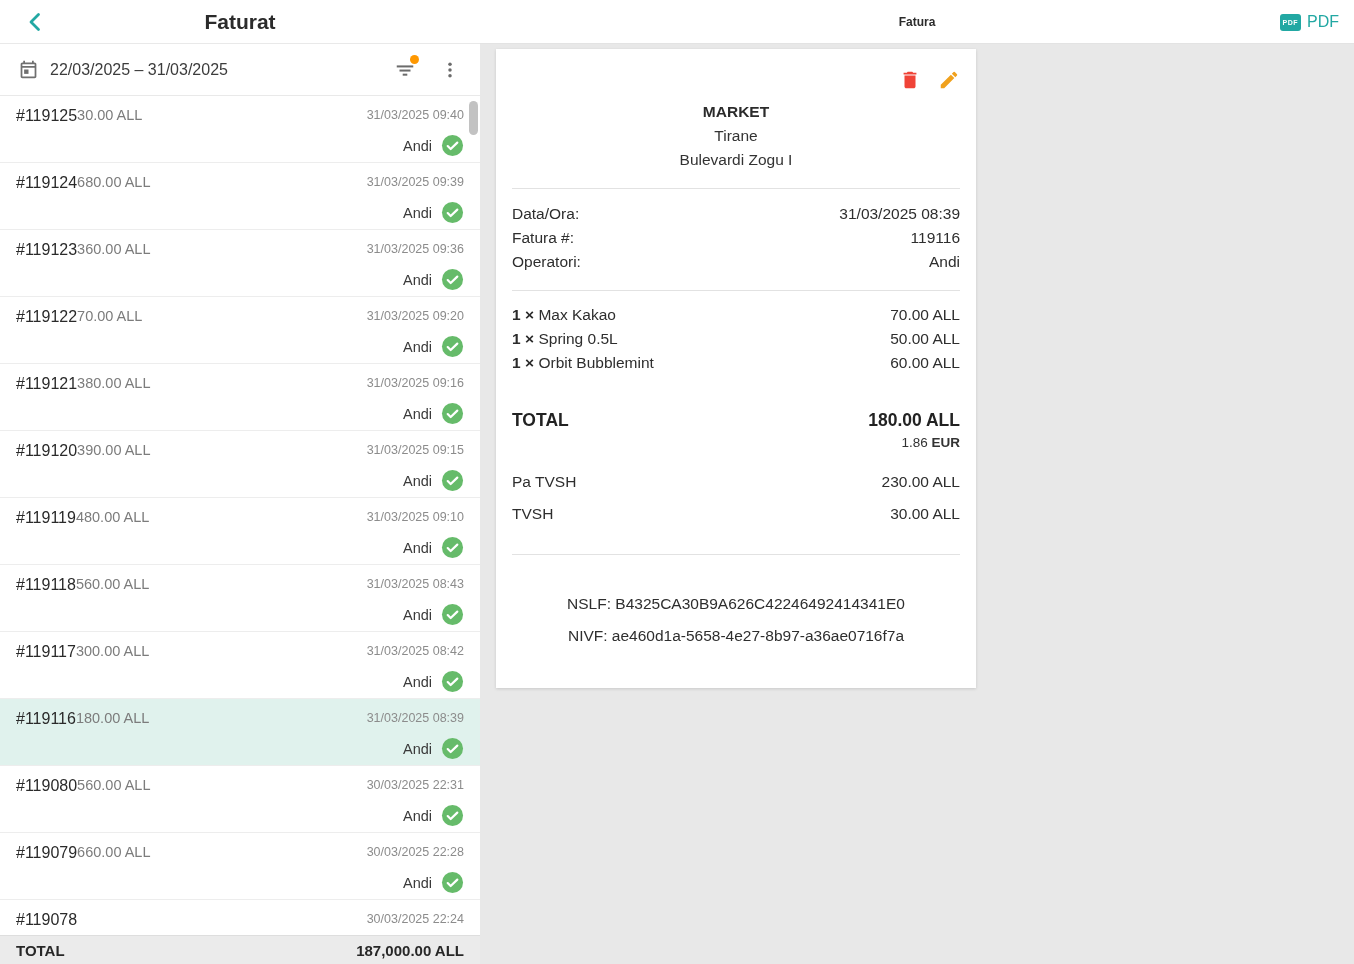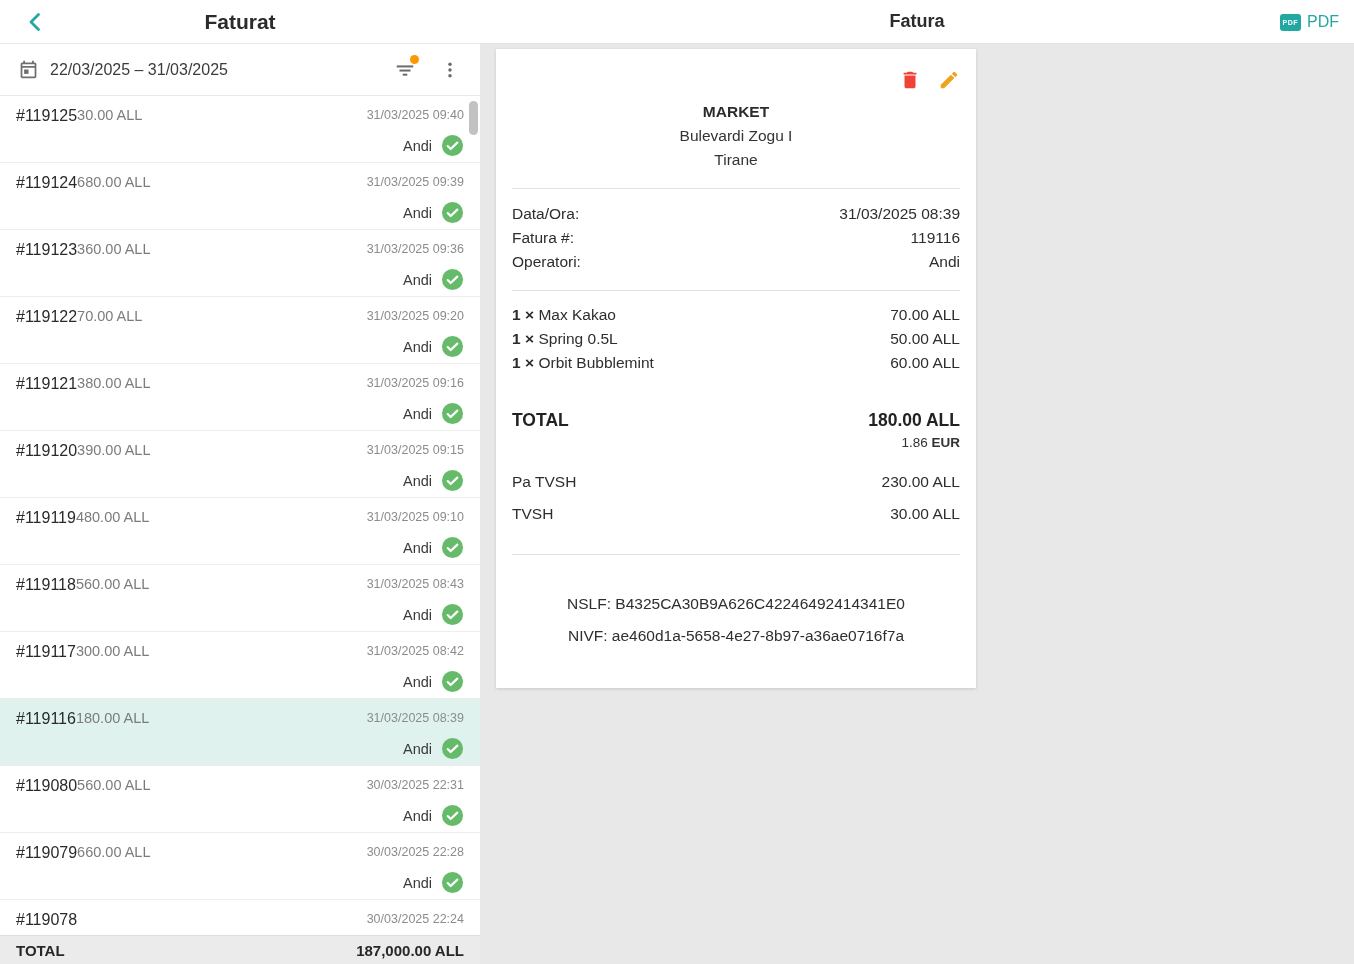--- a/index.html
+++ b/index.html
@@ -31,21 +31,21 @@
   .inv-datetime { font-size:12.5px; color:#8c8c8c; padding-top:1px; }
   .inv-op-wrap { display:flex; align-items:center; gap:9px; }
   .inv-operator { font-size:14.5px; color:#3a3a3a; }
 
   .list-footer { height:29px; background:#ebebeb; display:flex; align-items:center; justify-content:space-between; padding:0 16px; border-top:1px solid #dedede; }
   .footer-label, .footer-value { font-size:15px; font-weight:bold; color:#272727; }
 
   
   .right-panel { flex:1; display:flex; flex-direction:column; background:#e8e8e8; }
   .right-header { height:44px; background:#fff; border-bottom:1px solid #e3e3e3; position:relative; display:flex; align-items:center; justify-content:center; }
-  .right-title { font-size:18px; font-weight:bold; color:#2b2b2b; }
+  .right-title { font-size:12px; font-weight:bold; color:#2b2b2b; }
   .pdf-btn { position:absolute; right:15px; top:0; height:44px; display:flex; align-items:center; gap:6px; cursor:pointer; }
   .pdf-badge { background:#22a8a3; color:#fff; font-size:7px; font-weight:bold; border-radius:3px; padding:5px 3px; letter-spacing:0.5px; line-height:1; }
   .pdf-label { color:#22a8a3; font-size:16px; }
 
   .right-content { flex:1; padding:5px 0 0 16px; }
   .invoice-card { width:480px; background:#fff; box-shadow:0 1px 3px rgba(0,0,0,0.14); padding:16px 16px 36px 16px; }
   .card-actions { display:flex; justify-content:flex-end; gap:17px; padding-top:4px; }
   .icon-btn { width:22px; height:22px; cursor:pointer; }
   .store-block { text-align:center; margin-top:9px; }
   .store-name { font-size:15.5px; font-weight:bold; color:#2b2b2b; line-height:24px; }
@@ -349,22 +349,22 @@
           </span>
           <span class="icon-btn">
             <svg width="22" height="22" viewBox="0 0 24 24" fill="#f0a11d">
                 <path d="M3 17.25V21h3.75L17.81 9.94l-3.75-3.75L3 17.25zM20.71 7.04c.39-.39.39-1.02 0-1.41l-2.34-2.34a.996.996 0 0 0-1.41 0l-1.83 1.83 3.75 3.75 1.83-1.83z"></path>
               </svg>
           </span>
         </div>
 
         <div class="store-block">
           <div class="store-name">MARKET</div>
+          <div class="store-addr">Tirane</div>
           <div class="store-addr">Bulevardi Zogu I</div>
-          <div class="store-addr">Tirane</div>
         </div>
 
         <hr class="card-divider">
 
         <div class="meta-block">
             <div class="meta-row">
     <span class="meta-label">Data/Ora:</span>
     <span class="meta-value">31/03/2025 08:39</span>
   </div>
             <div class="meta-row">

